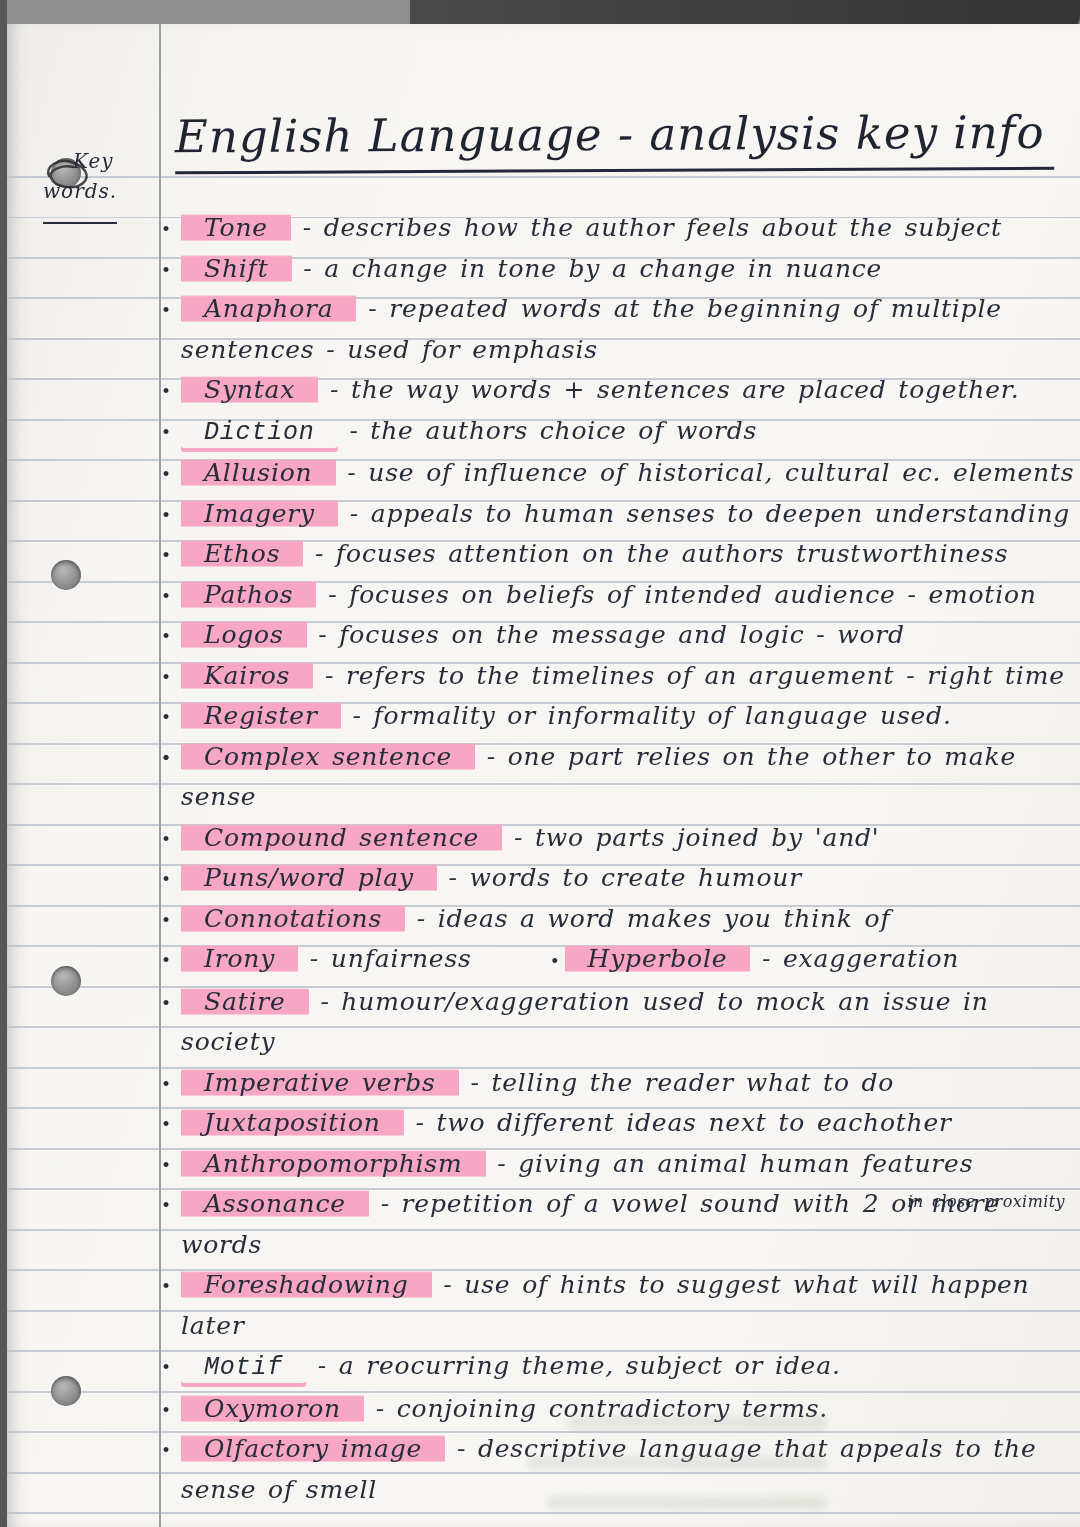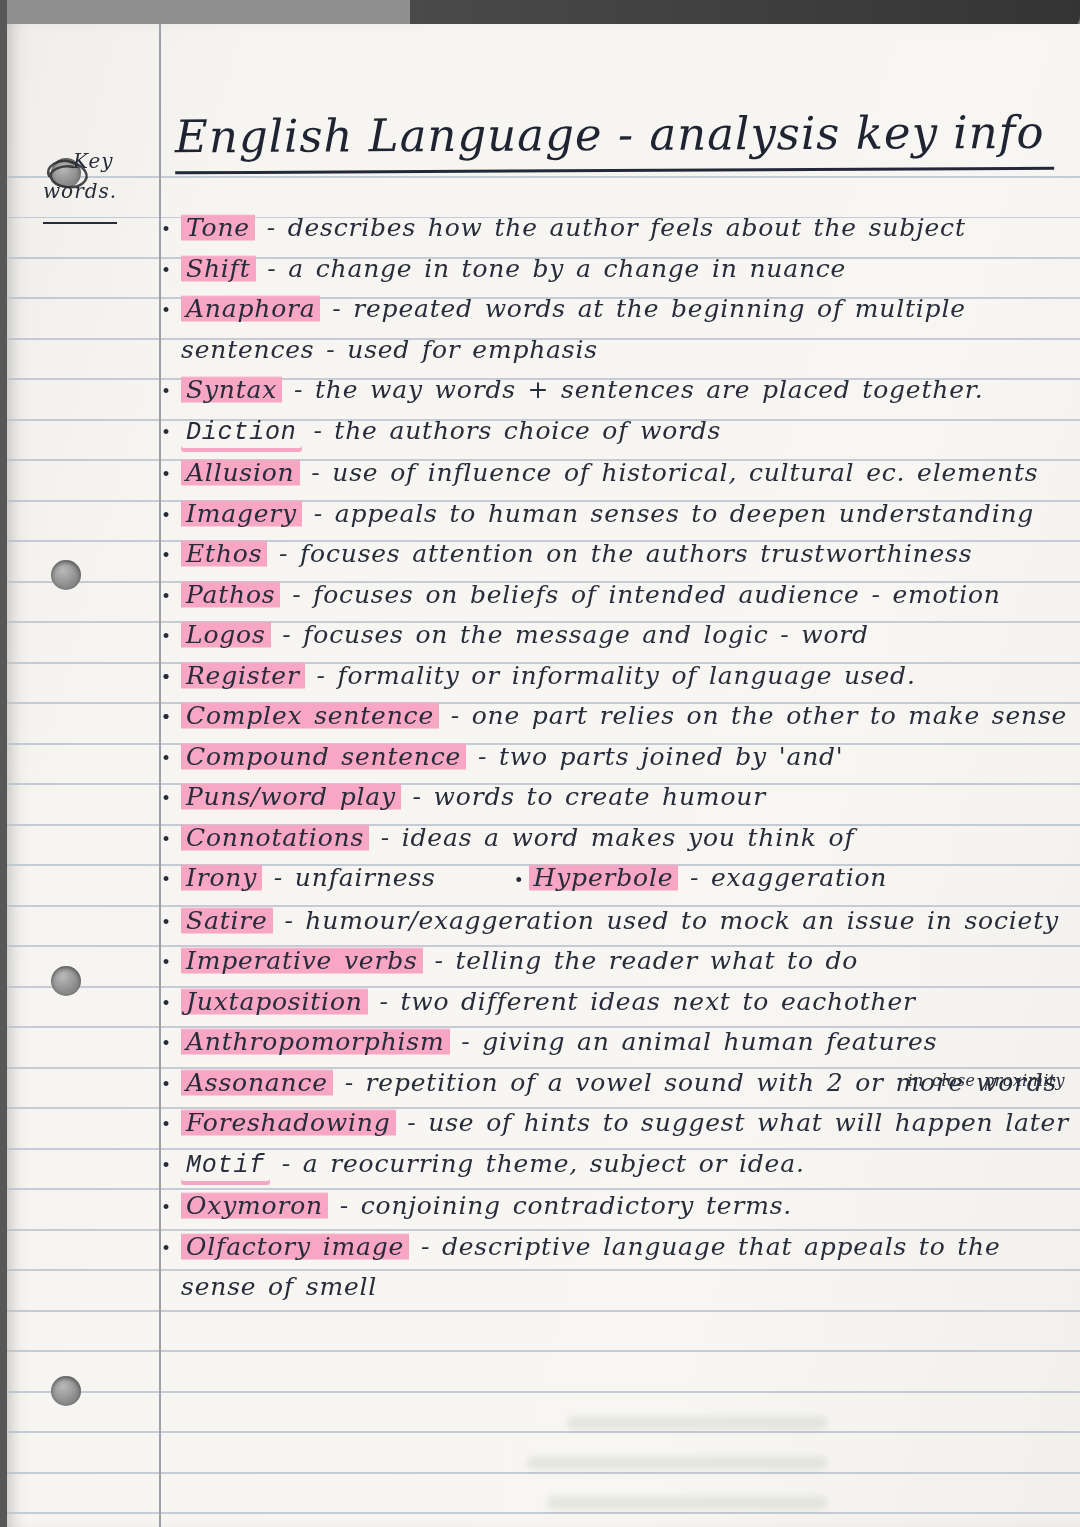--- a/index.html
+++ b/index.html
@@ -71,21 +71,21 @@
   }
 
   .entries{
     position:absolute; left:150px; top:184px; width:918px;
     font-style:italic; font-size:25px; color:var(--ink);
     letter-spacing:0.8px; word-spacing:3px; line-height:40.5px;
   }
   .entry{ position:relative; padding-left:24px; }
   .bullet, .bullet2{ font-size:17px; color:var(--ink); }
   .bullet{ position:absolute; left:4px; top:1px; }
-  .term{ padding:1px 5px; border-radius:3px; }
+  .term{ padding:1px 23px; border-radius:3px; }
   .term.hl{
     background:linear-gradient(transparent 6%, var(--hl) 12%, var(--hl) 90%, transparent 94%);
   }
   .term.ul{ box-shadow:0 4px 0 0 var(--hl);font-family:Liberation Mono, monospace; }
   .pair2{ margin-left:78px; }
   .pair2 .bullet2{ margin-right:4px; }
   .annotation{
     position:absolute; right:10px; top:9px;
     font-size:16px; letter-spacing:0.4px; line-height:18px;
     color:var(--ink);
@@ -169,21 +169,21 @@
     <span class="bullet">•</span><span class="line-text"><span class="term hl">Pathos</span> <span class="rest">- focuses on beliefs of intended audience - emotion</span></span>
     
   </div>
 
   <div class="entry">
     <span class="bullet">•</span><span class="line-text"><span class="term hl">Logos</span> <span class="rest">- focuses on the message and logic - word</span></span>
     
   </div>
 
   <div class="entry">
-    <span class="bullet">•</span>
+    <span class="bullet">•</span><span class="line-text"><span class="term hl">Kairos</span> <span class="rest">- refers to the timelines of an arguement - right time</span></span>
     
   </div>
 
   <div class="entry">
     <span class="bullet">•</span><span class="line-text"><span class="term hl">Register</span> <span class="rest">- formality or informality of language used.</span></span>
     
   </div>
 
   <div class="entry">
     <span class="bullet">•</span>

